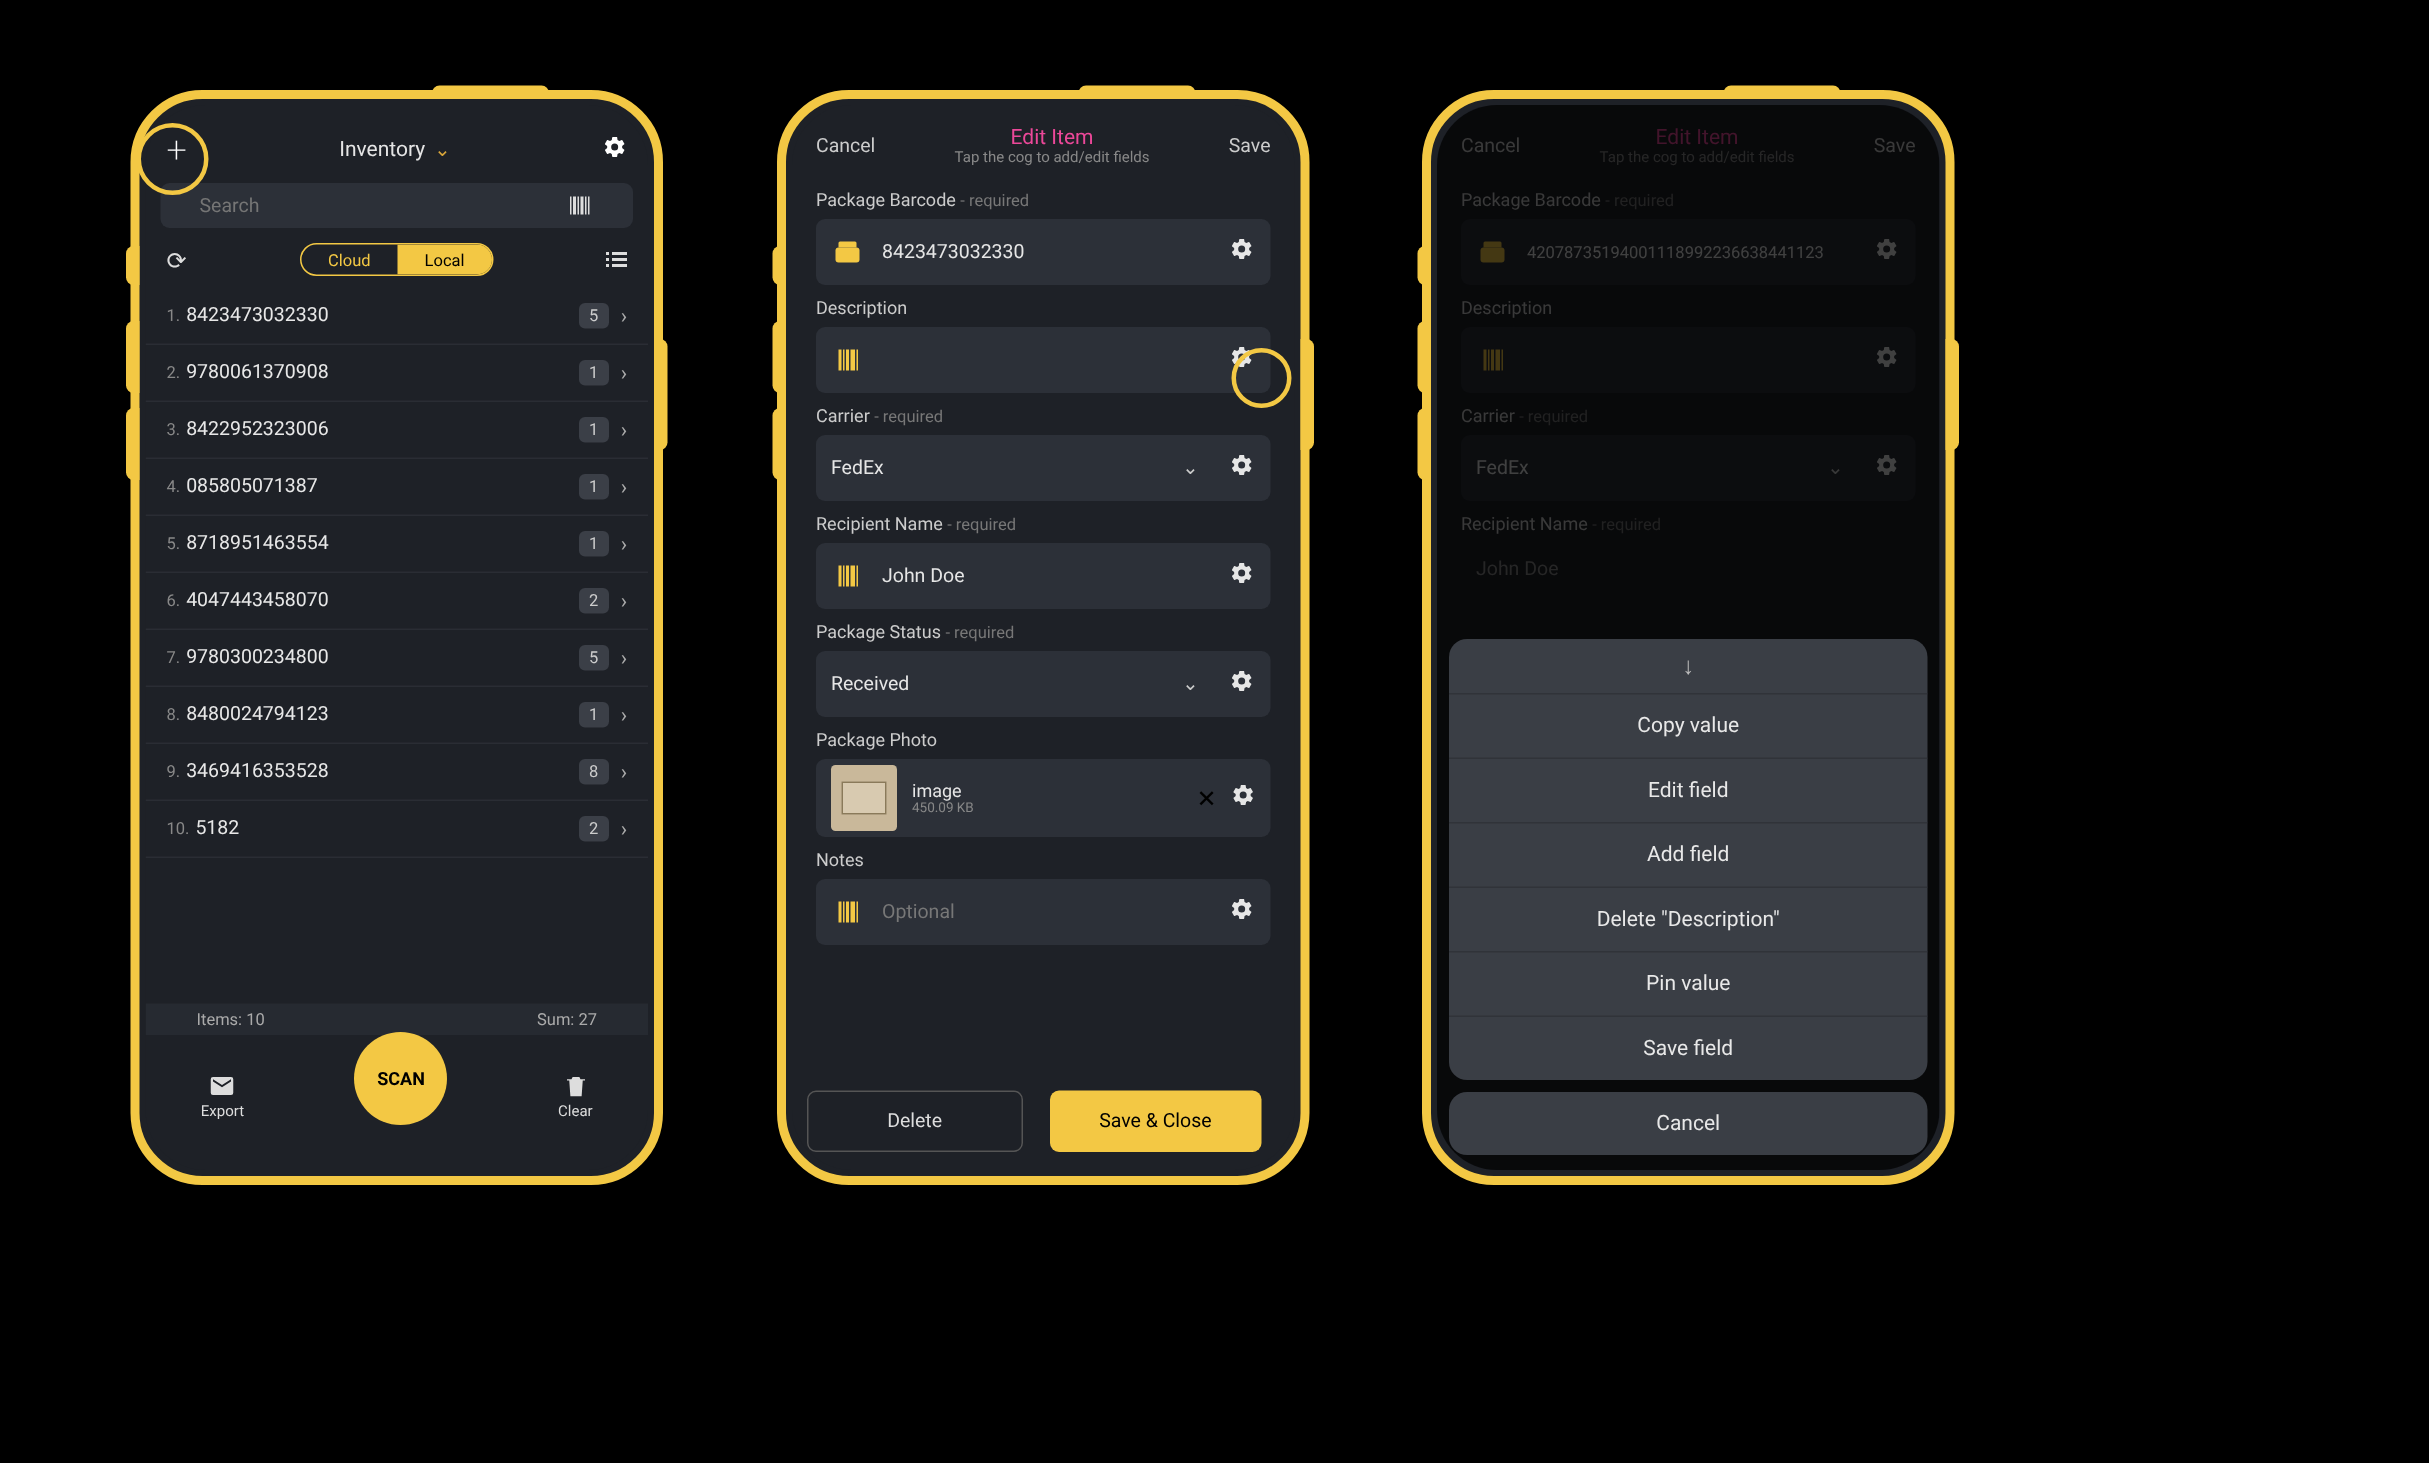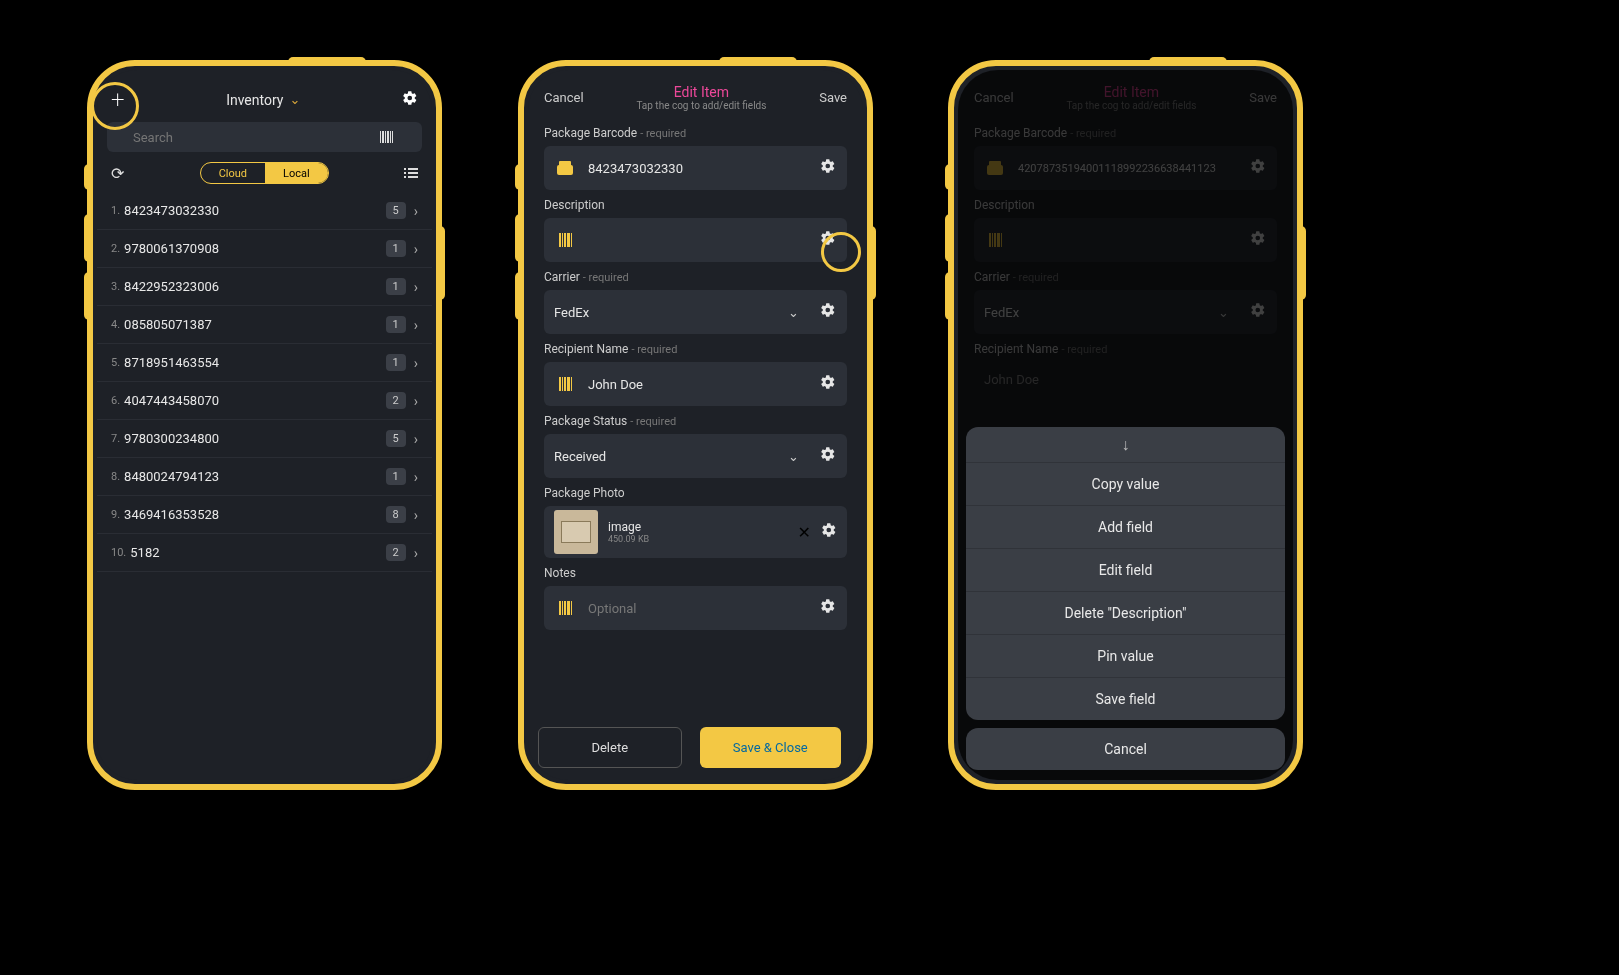--- a/index.html
+++ b/index.html
@@ -118,21 +118,21 @@
 
 .photo-box { background:#2c3038; border-radius:6px; display:flex; align-items:center; gap:10px; padding:4px 10px;}
 .pkg-thumb { width:44px; height:44px; background:#c9b89a; border-radius:3px; position:relative; display:flex;align-items:center;justify-content:center;}
 .pkg-thumb::after{content:'';width:28px;height:20px;background:#d8cab0;border:1px solid #8a7a5a;}
 .photo-meta { flex:1; }
 .photo-meta .nm { color:#e6e6e6; font-size:12px;}
 .photo-meta .sz { color:#888; font-size:9px;}
 
 .edit-actions { position:absolute; bottom:12px; left:10px; right:22px; display:flex; gap:18px;}
 .btn-del { flex:1; background:transparent; border:1px solid #555; color:#ddd; border-radius:6px; padding:12px 0; font-size:13px;}
-.btn-save { flex:1; background:#f3c844; border:none; color:#0369a1; border-radius:6px; padding:12px 0; font-size:13px;}
+.btn-save { flex:1; background:#f3c844; border:none; color:#000000; border-radius:6px; padding:12px 0; font-size:13px;}
 
 .edit-scroll { position:absolute; top:48px; bottom:58px; left:0; right:0; overflow:hidden;}
 
 
 .dim { position:absolute; inset:0; background:rgba(0,0,0,0.72); }
 .actionsheet { position:absolute; left:8px; right:8px; bottom:10px; }
 .as-group { background:#3a3e45; border-radius:12px; margin-bottom:8px; overflow:hidden;}
 .as-item { color:#e8e8e8; font-size:14px; text-align:center; padding:13px 4px; border-bottom:1px solid #303339;}
 .as-item:last-child{border-bottom:none;}
 .as-head { color:#bbb; font-size:16px; text-align:center; padding:8px 0; border-bottom:1px solid #303339;}
@@ -249,20 +249,41 @@
           <span class="badge">8</span>
           <span class="chev">›</span>
         </div>
         <div class="row">
           <span class="num">10.</span>
           <span class="code">5182</span>
           <span class="badge">2</span>
           <span class="chev">›</span>
         </div>
       </div>
+    <div class="footer1">
+      <div class="stats-row">
+        <span>Items: 10</span>
+        <span>Sum: 27</span>
+      </div>
+      <div class="footer-actions">
+        <div class="f-btn">
+          <svg viewBox="0 0 24 24">
+              <path d="M20 4H4a2 2 0 0 0-2 2v12a2 2 0 0 0 2 2h16a2 2 0 0 0 2-2V6a2 2 0 0 0-2-2zm0 4-8 5-8-5V6l8 5 8-5z"></path>
+            </svg>
+          <span>Export</span>
+        </div>
+        <div class="fab">SCAN</div>
+        <div class="f-btn">
+          <svg viewBox="0 0 24 24">
+              <path d="M6 7h12l-1 14H7L6 7zm3-3h6l1 2H8l1-2zM4 6h16v1H4z"></path>
+            </svg>
+          <span>Clear</span>
+        </div>
+      </div>
+    </div>
   </div>
   <div class="callout-circle" style="left:-2px; top:16px; width:48px; height:48px;"></div>
 </div>
 
 <div class="phone p2">
   <div class="power-top"></div>
   <div class="side-left-1"></div>
     <div class="side-left-2"></div>
     <div class="side-left-3"></div>
     <div class="side-right"></div>
@@ -446,22 +467,22 @@
         <div class="field-box" style="background:transparent;padding-bottom:0;min-height:20px">
           <div class="val" style="color:#888">John Doe</div>
         </div>
       </div>
     </div>
     <div class="dim"></div>
     <div class="actionsheet">
       <div class="as-group">
         <div class="as-head">↓</div>
         <div class="as-item">Copy value</div>
+        <div class="as-item">Edit field</div>
         <div class="as-item">Add field</div>
-        <div class="as-item">Edit field</div>
         <div class="as-item">Delete "Description"</div>
         <div class="as-item">Pin value</div>
         <div class="as-item">Save field</div>
       </div>
       <div class="as-cancel">Cancel</div>
     </div>
   </div>
 </div>
 
 </body></html>

